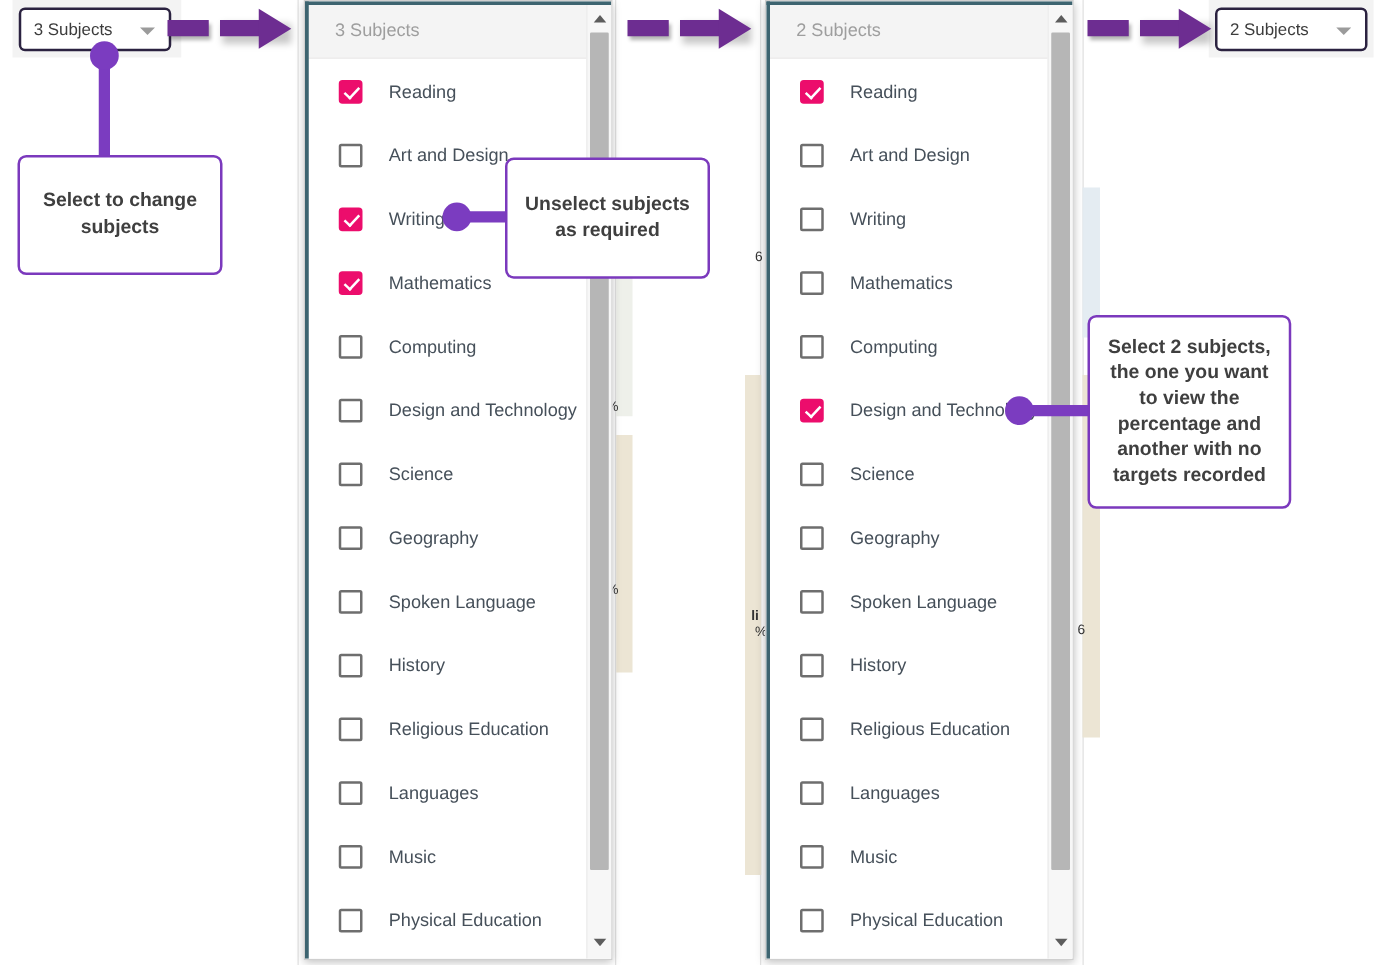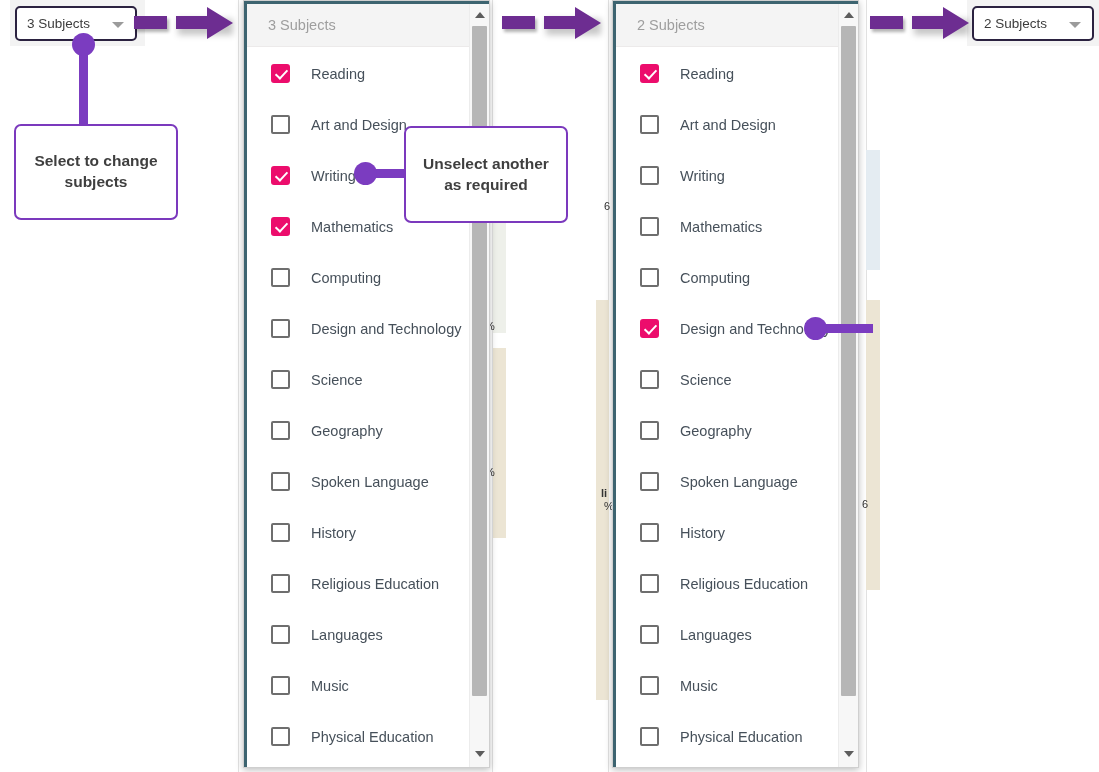--- a/index.html
+++ b/index.html
@@ -242,21 +242,21 @@
       <span class="sb-thumb" style="top:22px;height:670px;"></span>
       <span class="sb-arrow dn">
           <i></i>
         </span>
     </div>
   </div>
 
   <div class="dot" style="left:354px;top:162px;"></div>
   <div class="conn" style="left:365px;top:169px;width:45px;height:9px;"></div>
   <div class="callout" style="left:404px;top:126px;width:164px;height:97px;">
-    <span>Unselect another as required</span>
+    <span>Unselect subjects as required</span>
   </div>
 
   <div class="flow" style="left:502px;top:7px;width:100px;height:32px;">
     <span class="shadowbox"></span>
     <span class="dash"></span>
     <span class="shaft"></span>
     <span class="head"></span>
   </div>
 
   <div class="panel" style="left:612px;top:0px;width:247px;height:768px;">
@@ -329,20 +329,23 @@
         </span>
       <span class="sb-thumb" style="top:22px;height:670px;"></span>
       <span class="sb-arrow dn">
           <i></i>
         </span>
     </div>
   </div>
 
   <div class="dot" style="left:804px;top:317px;"></div>
   <div class="conn" style="left:815px;top:324px;width:58px;height:9px;"></div>
+  <div class="callout" style="left:870px;top:252px;width:163px;height:155px;">
+    <span>Select 2 subjects, the one you want to view the percentage and another with no targets recorded</span>
+  </div>
 
   <div class="flow" style="left:870px;top:7px;width:100px;height:32px;">
     <span class="shadowbox"></span>
     <span class="dash"></span>
     <span class="shaft"></span>
     <span class="head"></span>
   </div>
 
   <div class="dd-wrap" style="left:967px;top:0px;width:132px;height:46px;"></div>
   <div class="dd-btn" style="left:972px;top:6px;width:122px;height:35px;z-index:25;">

